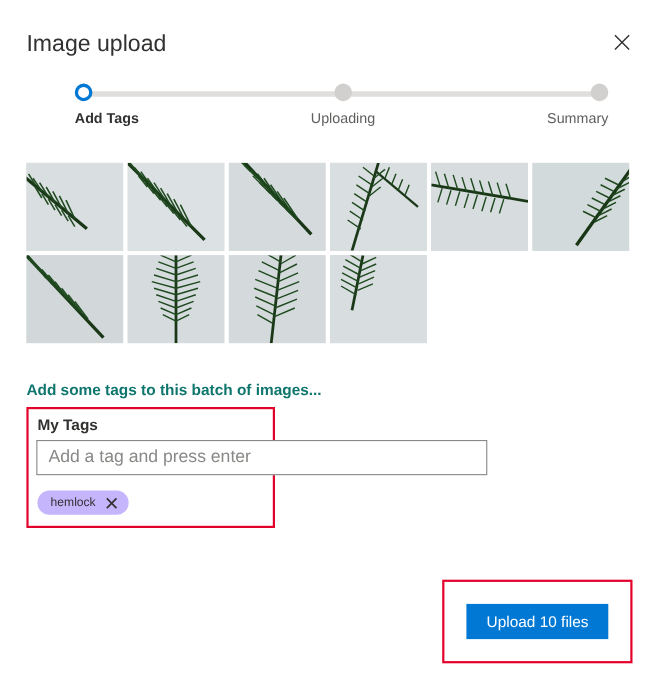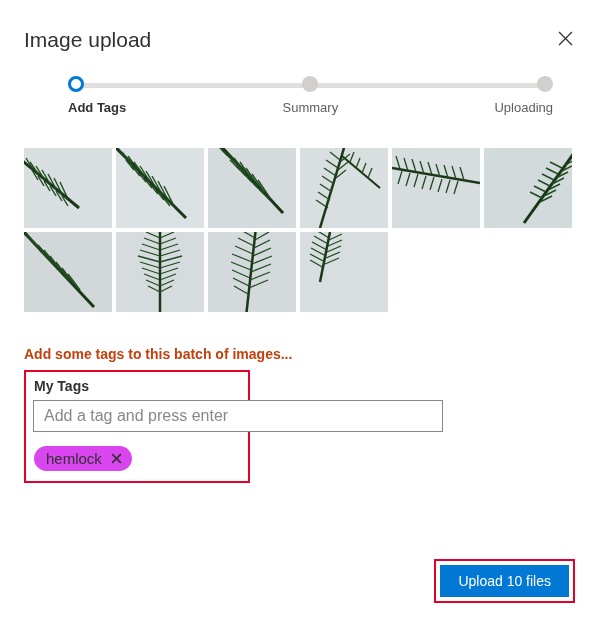--- a/index.html
+++ b/index.html
@@ -98,21 +98,21 @@
   .thumb svg { position: absolute; inset: 0; width: 100%; height: 100%; }
   .added-msg {
     margin-top: 10px;
     font-size: 14px;
     color: #323130;
   }
   .prompt {
     margin-top: 34px;
     font-size: 14px;
     font-weight: 600;
-    color: #c2410c;
+    color: #0f766e;
   }
   
   .tags-block {
     margin-top: 8px;
     border: 2px solid #e3002b;
     padding: 6px 8px 10px 8px;
     width: 226px;
   }
   .tags-title {
     font-size: 14px;
@@ -129,41 +129,41 @@
     outline: none;
     position: relative;
     left: -1px;
   }
   .tag-input::placeholder { color: #8a8886; }
   .chip-row { margin-top: 14px; }
   .chip {
     display: inline-flex;
     align-items: center;
     gap: 8px;
-    background: #d946ef;
+    background: #c4b5fd;
     border-radius: 14px;
     padding: 4px 8px 4px 12px;
-    font-size: 15px;
+    font-size: 11px;
     color: #323130;
   }
   .chip-x {
     cursor: pointer;
     display: flex;
     align-items: center;
     justify-content: center;
     width: 14px; height: 14px;
   }
   .chip-x svg { width: 11px; height: 11px; }
   
   .footer {
     position: absolute;
     right: 24px;
     bottom: 22px;
     border: 2px solid #e3002b;
-    padding: 4px;
+    padding: 20px;
   }
   .upload-btn {
     background: #0078d4;
     color: #fff;
     border: none;
     font-size: 14px;
     padding: 8px 18px;
     cursor: pointer;
     font-family: inherit;
   }
@@ -184,25 +184,25 @@
 
   <div class="stepper">
     <div class="track"></div>
     <div class="steps">
       <div class="step">
         <div class="dot active"></div>
         <div class="step-label active">Add Tags</div>
       </div>
       <div class="step">
         <div class="dot"></div>
-        <div class="step-label">Summary</div>
+        <div class="step-label">Uploading</div>
       </div>
       <div class="step">
         <div class="dot"></div>
-        <div class="step-label">Uploading</div>
+        <div class="step-label">Summary</div>
       </div>
     </div>
   </div>
 
   <div class="thumb-grid">
 
     <div class="thumb">
       <svg viewBox="0 0 88 80">
           <rect width="88" height="80" fill="#d9dfe0"></rect>
           <path d="M-5 10 L55 60" stroke="#1a3818" stroke-width="3"></path>

